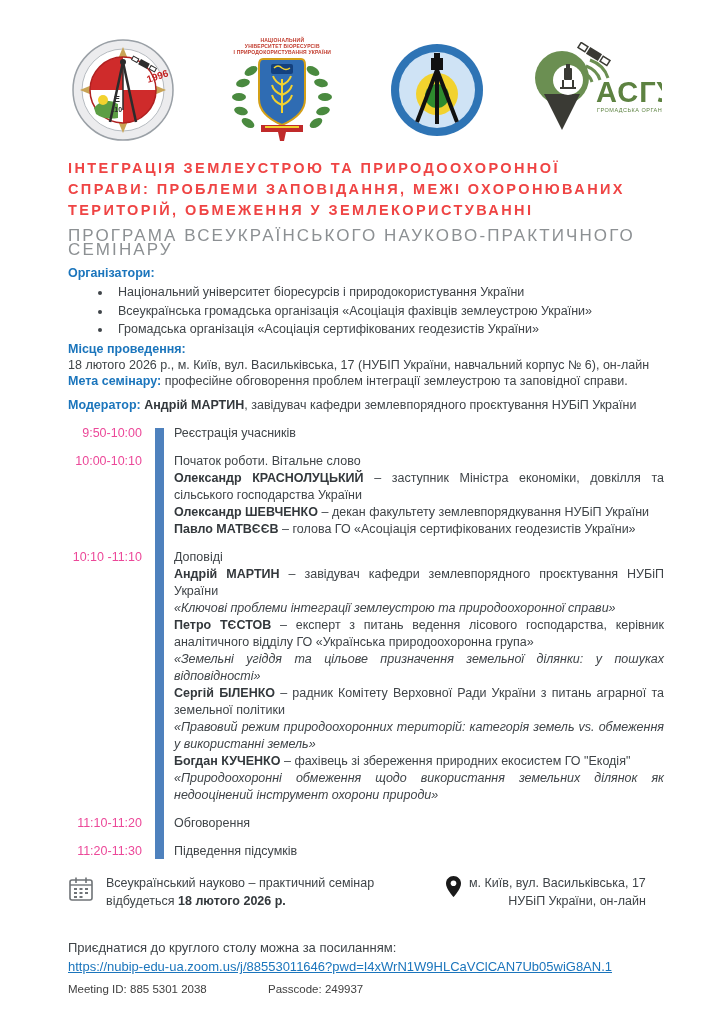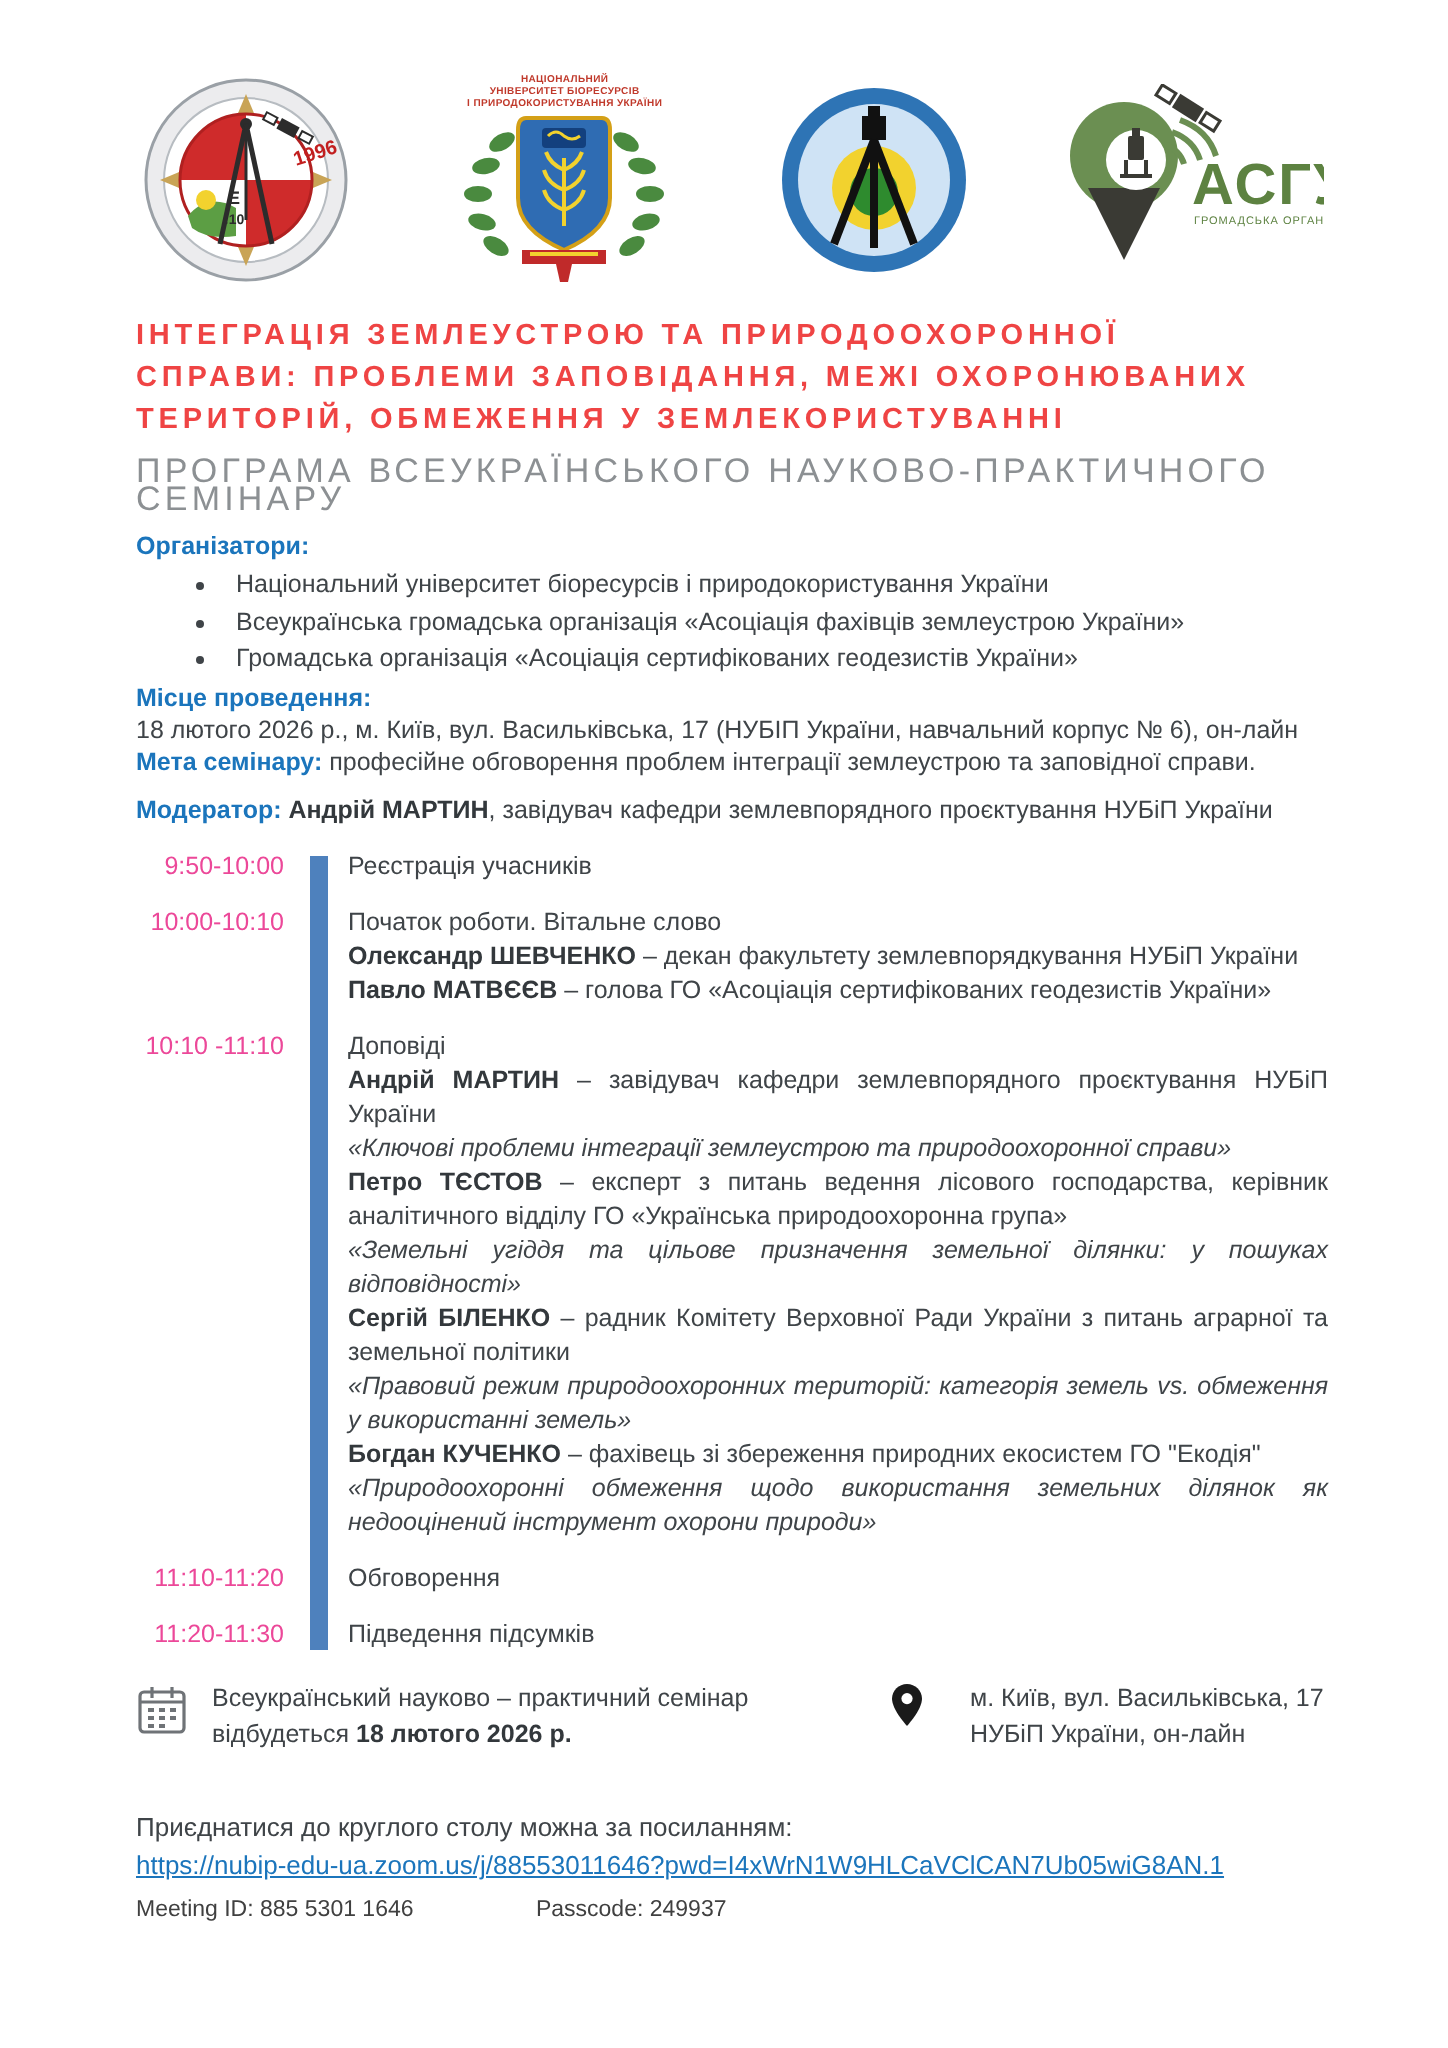--- a/index.html
+++ b/index.html
@@ -32,21 +32,21 @@
   .sched-content p{margin:0;}
   .s-speaker,.s-italic{text-align:justify;}
   .s-speaker b{font-weight:bold;color:#33383c;}
   .s-italic{font-style:italic;}
 
   
   .footer{display:flex;margin:14px 60px 0 68px;font-size:12.5px;line-height:18px;}
   .footer-left{flex:none;width:372px;display:flex;}
   .footer-left .txt{margin-left:12px;}
   .footer-right{display:flex;margin-left:6px;}
-  .footer-right .txt{margin-left:24px;}
+  .footer-right .txt{margin-left:8px;text-align:right;}
   .date-bold{font-weight:bold;color:#33383c;}
   .cal-icon{flex:none;margin-top:2px;}
   .pin-icon{flex:none;margin-top:2px;}
 
   
   .join{margin:28px 60px 0 68px;font-size:13px;line-height:19px;}
   .join-link{color:#1b75bc;text-decoration:underline;font-size:13px;word-break:break-all;}
   .meeting-line{margin-top:4px;font-size:11.5px;color:#404040;}
   .meeting-line .pc{margin-left:58px;}
 </style>
@@ -198,20 +198,21 @@
   <div class="sched-row">
         <div class="sched-time">9:50-10:00</div>
         <div class="sched-content">
           <p class="s-plain">Реєстрація учасників</p>
         </div>
       </div>
       <div class="sched-row">
         <div class="sched-time">10:00-10:10</div>
         <div class="sched-content">
           <p class="s-plain">Початок роботи. Вітальне слово</p>
+          <p class="s-speaker"><b>Олександр КРАСНОЛУЦЬКИЙ</b> – заступник Міністра економіки, довкілля та сільського господарства України</p>
           <p class="s-speaker"><b>Олександр ШЕВЧЕНКО</b> – декан факультету землевпорядкування НУБіП України</p>
           <p class="s-speaker"><b>Павло МАТВЄЄВ</b> – голова ГО «Асоціація сертифікованих геодезистів України»</p>
         </div>
       </div>
       <div class="sched-row">
         <div class="sched-time">10:10 -11:10</div>
         <div class="sched-content">
           <p class="s-plain">Доповіді</p>
           <p class="s-speaker"><b>Андрій МАРТИН</b> – завідувач кафедри землевпорядного проєктування НУБіП України</p>
           <p class="s-italic">«Ключові проблеми інтеграції землеустрою та природоохоронної справи»</p>
@@ -270,19 +271,19 @@
         <div>НУБіП України, он-лайн</div>
       </div>
     </div>
   </div>
 
   <div class="join">
     <div>Приєднатися до круглого столу можна за посиланням:</div>
     <div><a href="#" class="join-link">https://nubip-edu-ua.zoom.us/j/88553011646?pwd=I4xWrN1W9HLCaVClCAN7Ub05wiG8AN.1</a></div>
     <div class="meeting-line">
       <span>Meeting ID:</span>
-      <span>885 5301 1646</span>
+      <span>885 5301 2038</span>
       <span class="pc">Passcode:</span>
       <span>249937</span>
     </div>
   </div>
 
 </div>
 
 </body></html>

